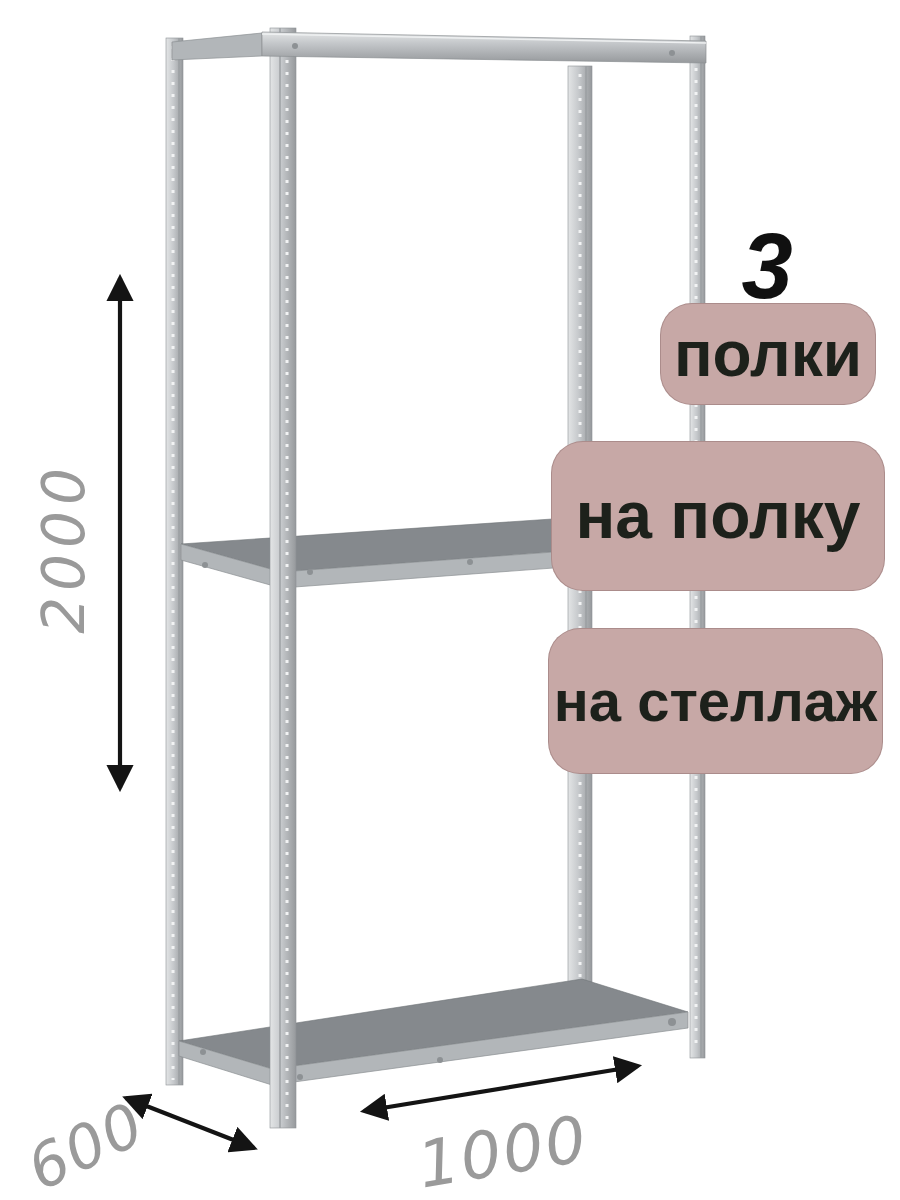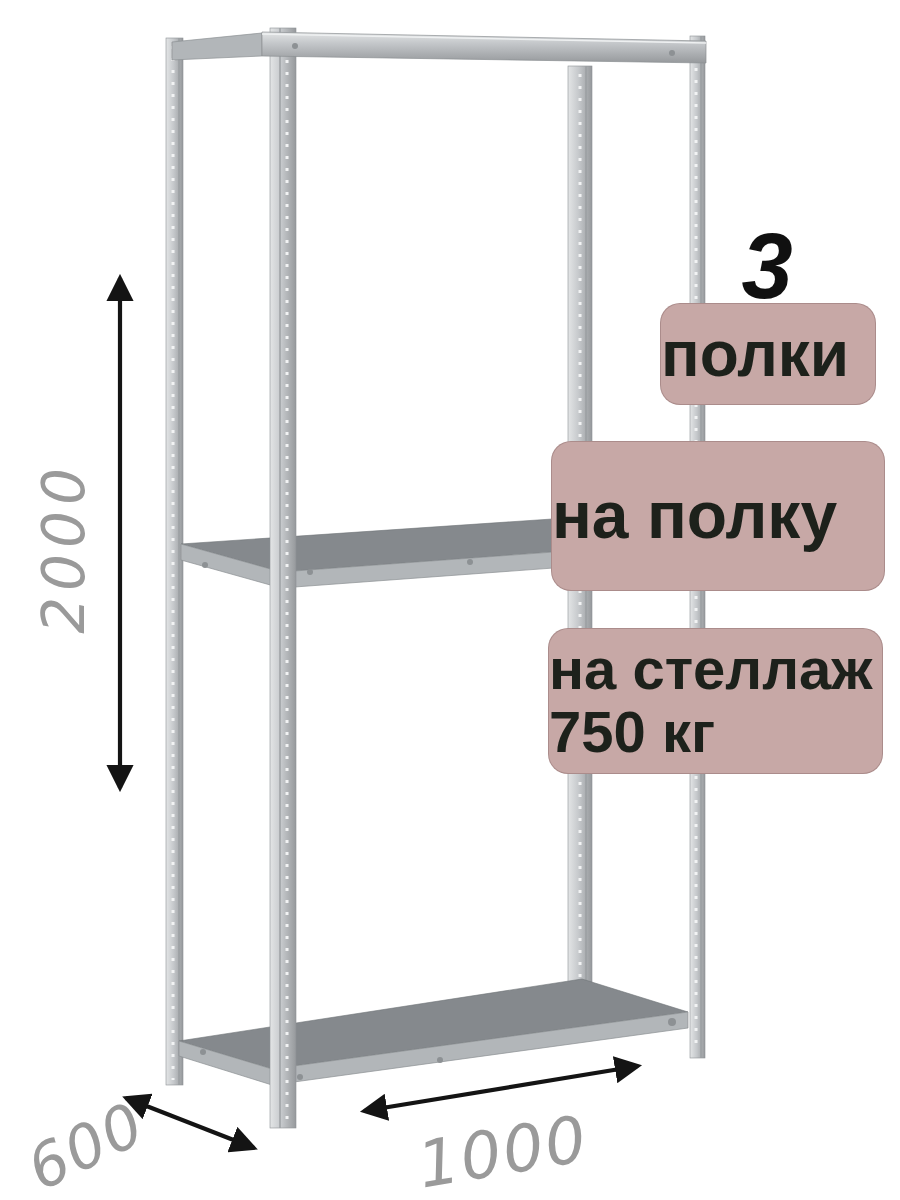--- a/index.html
+++ b/index.html
@@ -17,22 +17,22 @@
   .shelf-edge{fill:var(--shelf-edge,#b2b6b9);stroke:#8d9194;stroke-width:0.7;}
   .bar-top{fill:url(#gbar);stroke:#8d9194;stroke-width:0.7;}
   .rivet{fill:#8d9194;}
   .arrow{stroke:var(--arrow,#141414);stroke-width:4.2;fill:none;}
   .arrow-head{fill:var(--arrow,#141414);}
 
   
   .badge{
     position:absolute;background:var(--badge-bg,#c7a8a6);
     border:1px solid rgba(120,90,88,0.35);
-    border-radius:20px;display:flex;flex-direction:column;
-    align-items:flex-start;justify-content:center;
+    border-radius:32px;display:flex;flex-direction:column;
+    align-items:center;justify-content:center;
     color:var(--badge-text,#1d211b);font-weight:700;text-align:center;
   }
   .badge-shelves{left:660px;top:303px;width:214px;height:100px;font-size:64px;}
   .badge-shelf-load{left:551px;top:441px;width:332px;height:148px;font-size:66px;line-height:1.08;}
   .badge-rack-load{left:548px;top:628px;width:333px;height:144px;font-size:58px;line-height:1.08;}
   .count-number{
     position:absolute;left:660px;top:220px;width:214px;height:92px;
     font-size:92px;line-height:92px;font-weight:700;font-style:italic;
     color:var(--count-text,#101010);text-align:center;
   }
@@ -132,20 +132,19 @@
   <div class="badge badge-shelves">
     <span>полки</span>
   </div>
 
   <div class="badge badge-shelf-load">
     <span>на полку</span>
   </div>
 
   <div class="badge badge-rack-load">
     <span>на стеллаж</span>
-    <span>750 кг</span>
   </div>
 
   <div class="dim dim-height">2000</div>
   <div class="dim dim-depth">600</div>
   <div class="dim dim-width">1000</div>
 
 </div>
 
 </body></html>

